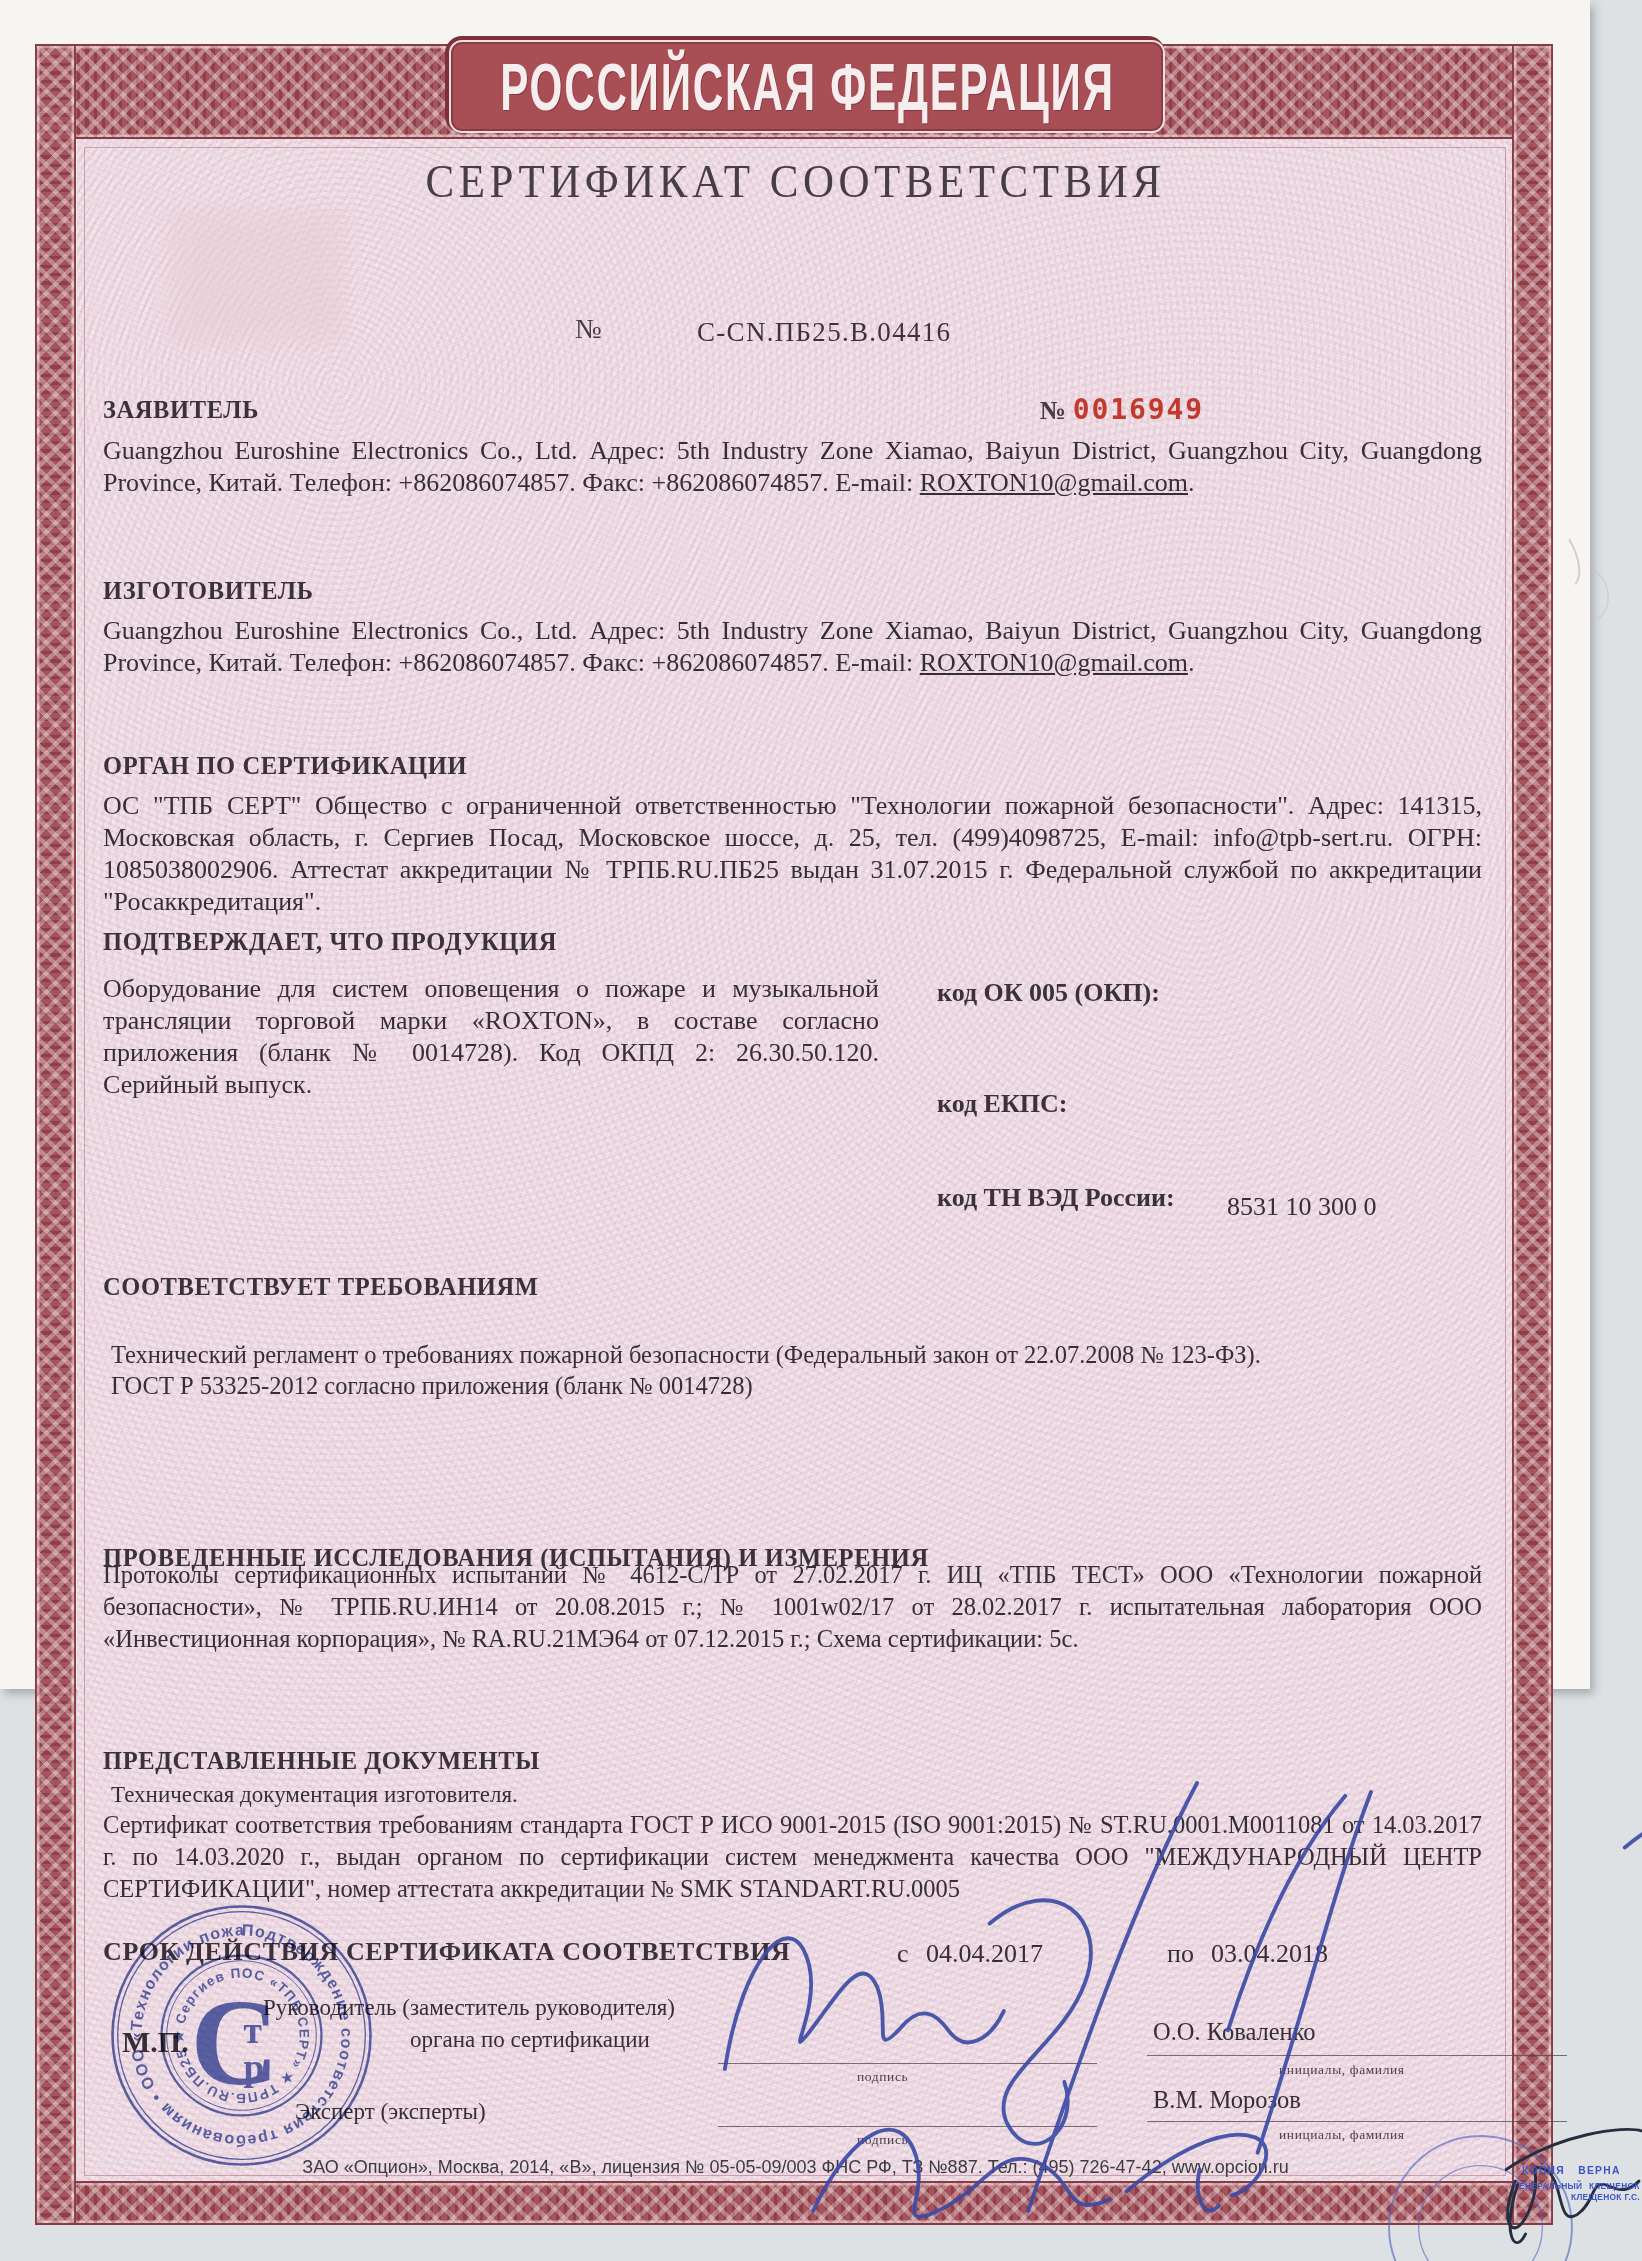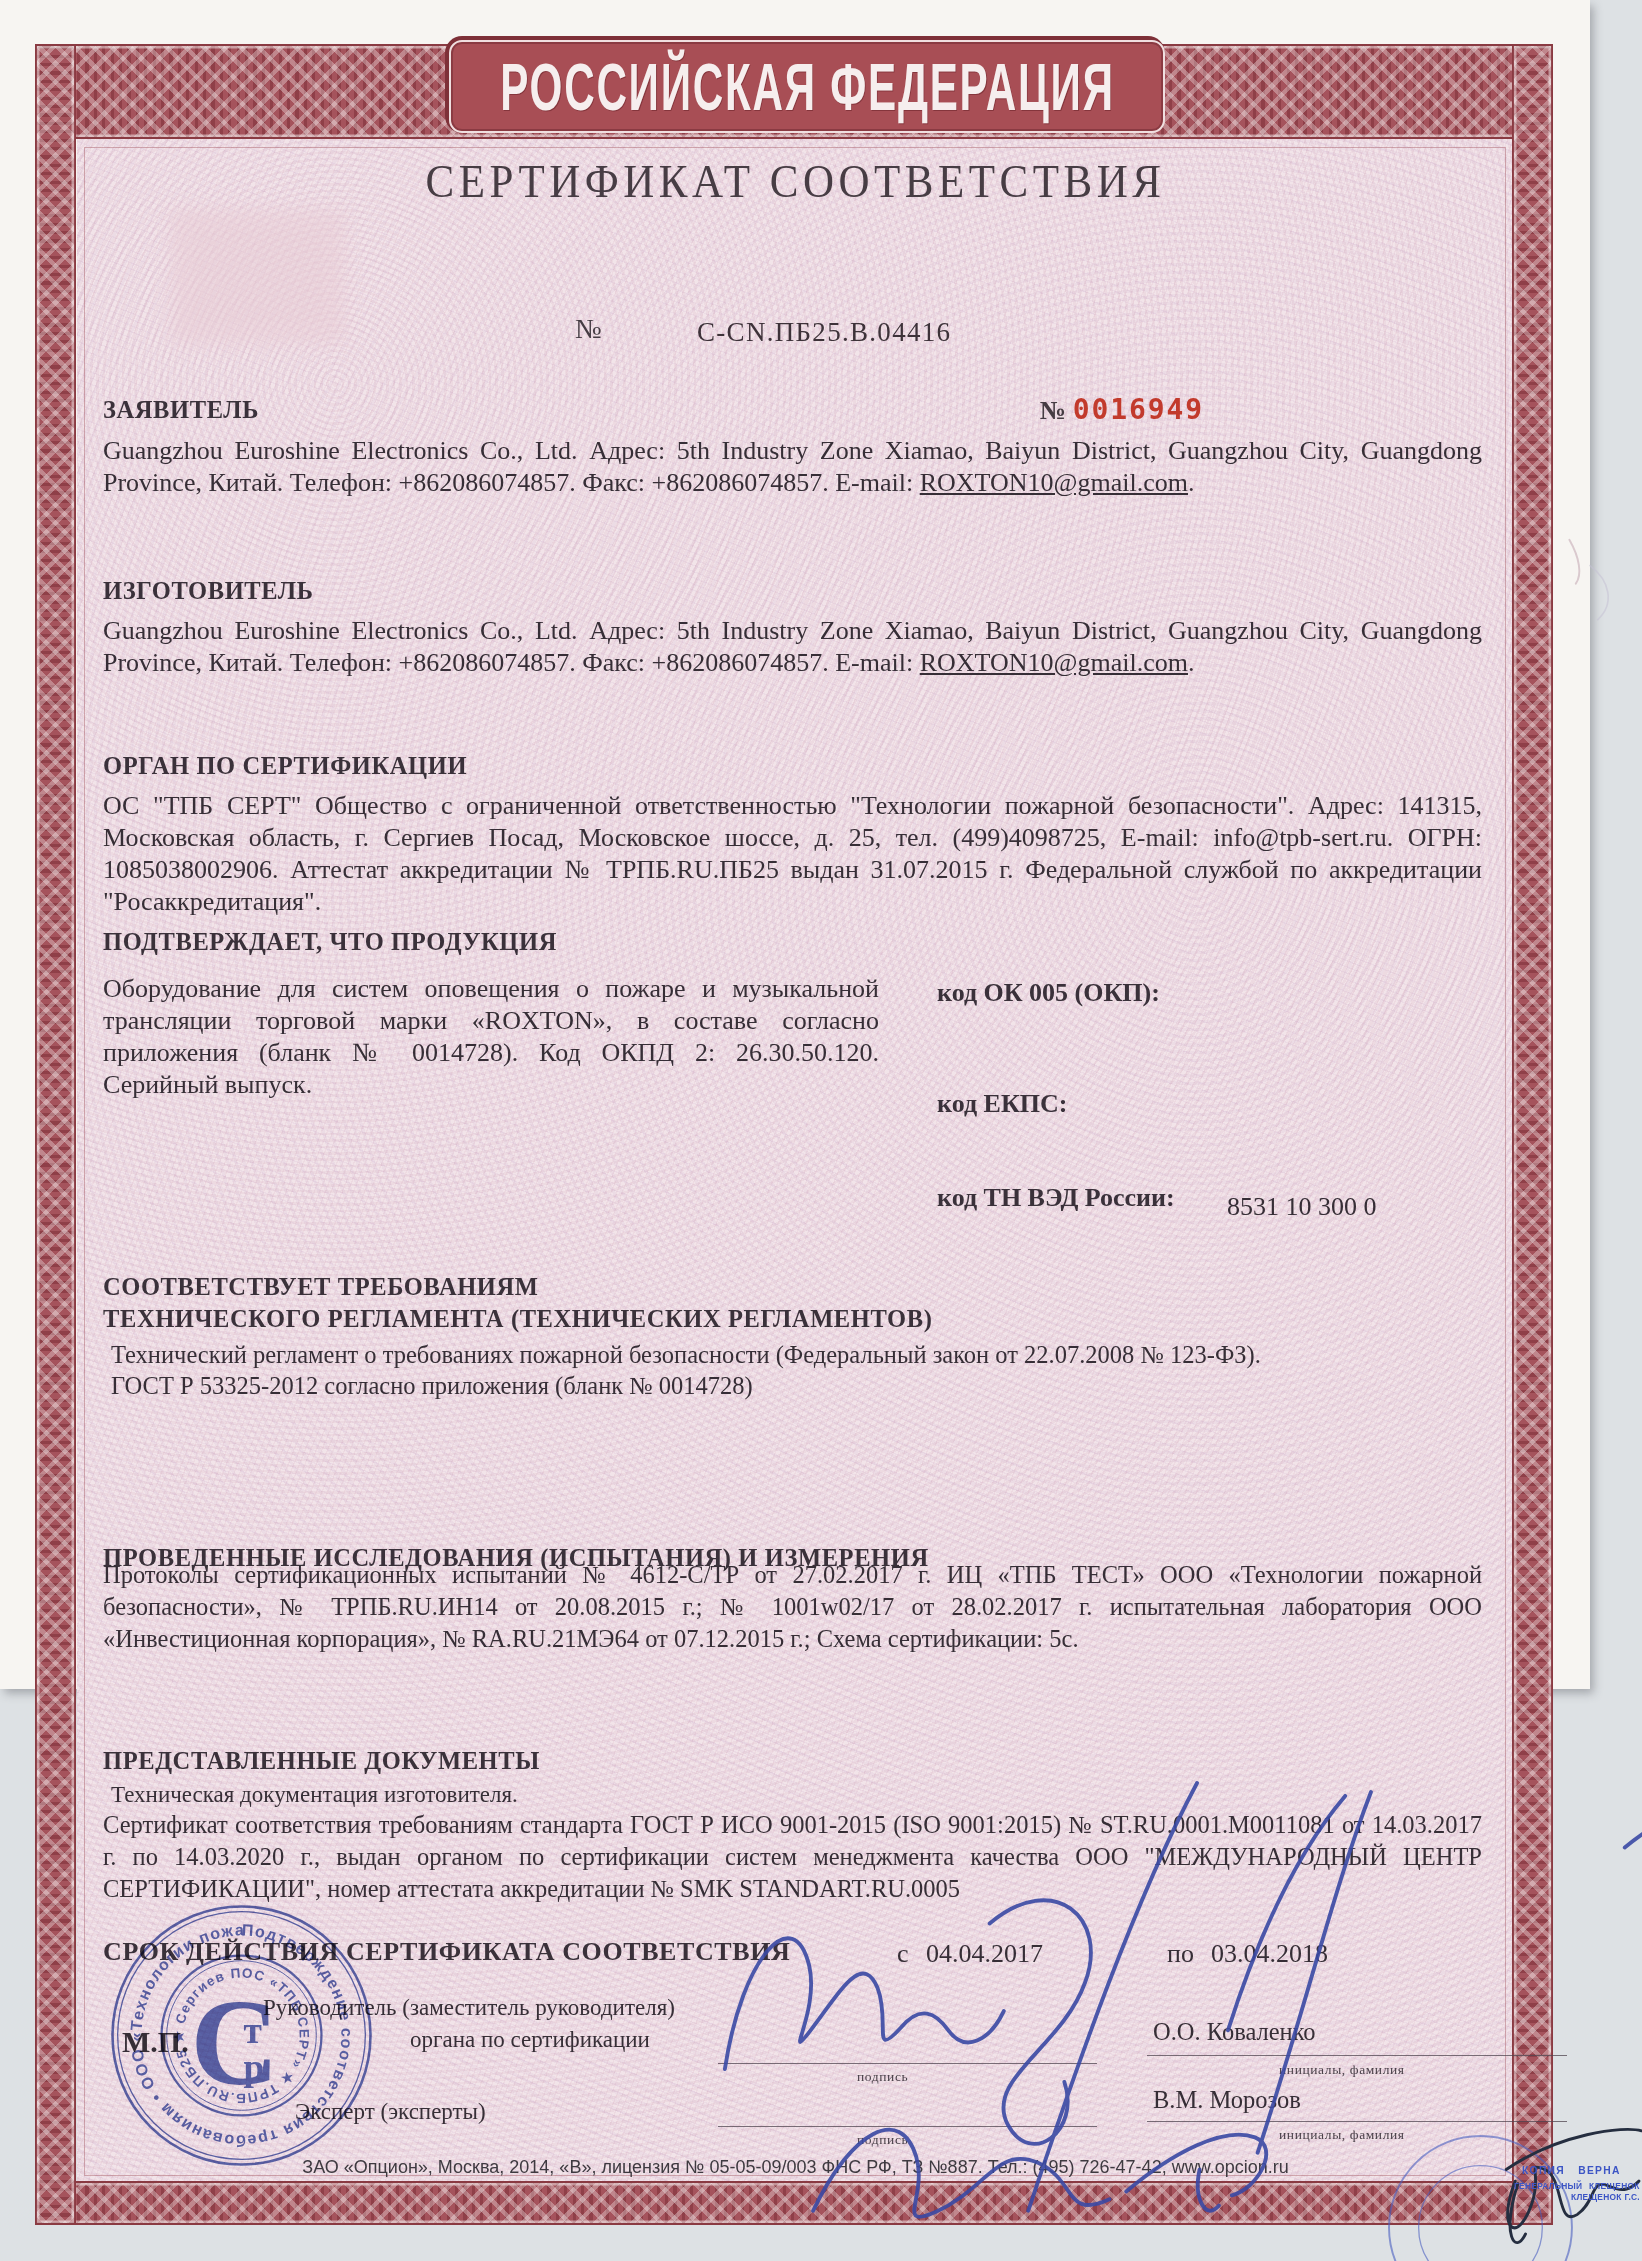--- a/index.html
+++ b/index.html
@@ -106,21 +106,20 @@
     <p class="body-text" style="left:103px;top:790px;width:1379px;">ОС "ТПБ СЕРТ" Общество с ограниченной ответственностью "Технологии пожарной безопасности". Адрес: 141315, Московская область, г. Сергиев Посад, Московское шоссе, д. 25, тел. (499)4098725, E-mail: info@tpb-sert.ru. ОГРН: 1085038002906. Аттестат аккредитации № ТРПБ.RU.ПБ25 выдан 31.07.2015 г. Федеральной службой по аккредитации "Росаккредитация".</p>
 
     <div class="h-section" style="left:103px;top:928px;">ПОДТВЕРЖДАЕТ, ЧТО ПРОДУКЦИЯ</div>
     <p class="body-text" style="left:103px;top:973px;width:776px;">Оборудование для систем оповещения о пожаре и музыкальной трансляции торговой марки «ROXTON», в составе согласно приложения (бланк № 0014728). Код ОКПД 2: 26.30.50.120. Серийный выпуск.</p>
     <div class="code-label" style="left:937px;top:978px;">код ОК 005 (ОКП):</div>
     <div class="code-label" style="left:937px;top:1089px;">код ЕКПС:</div>
     <div class="code-label" style="left:937px;top:1183px;">код ТН ВЭД России:</div>
     <div class="code-value" style="left:1227px;top:1192px;">8531 10 300 0</div>
 
     <div class="h-section" style="left:103px;top:1273px;">СООТВЕТСТВУЕТ ТРЕБОВАНИЯМ</div>
-    <div class="h-section" style="left:103px;top:1305px;">ТЕХНИЧЕСКОГО РЕГЛАМЕНТА (ТЕХНИЧЕСКИХ РЕГЛАМЕНТОВ)</div>
     <div class="line-text" style="left:111px;top:1341px;">Технический регламент о требованиях пожарной безопасности (Федеральный закон от 22.07.2008 № 123-ФЗ).</div>
     <div class="line-text" style="left:111px;top:1372px;">ГОСТ Р 53325-2012 согласно приложения (бланк № 0014728)</div>
 
     <div class="h-section" style="left:103px;top:1544px;">ПРОВЕДЕННЫЕ ИССЛЕДОВАНИЯ (ИСПЫТАНИЯ) И ИЗМЕРЕНИЯ</div>
     <p class="body-text" style="left:103px;top:1559px;width:1379px;font-size:24.5px;">Протоколы сертификационных испытаний № 4612-С/ТР от 27.02.2017 г. ИЦ «ТПБ ТЕСТ» ООО «Технологии пожарной безопасности», № ТРПБ.RU.ИН14 от 20.08.2015 г.; № 1001w02/17 от 28.02.2017 г. испытательная лаборатория ООО «Инвестиционная корпорация», №  RA.RU.21МЭ64 от 07.12.2015 г.;  Схема сертификации: 5с.</p>
 
     <div class="h-section" style="left:103px;top:1747px;">ПРЕДСТАВЛЕННЫЕ ДОКУМЕНТЫ</div>
     <div class="line-text" style="left:111px;top:1782px;font-size:23px;">Техническая документация изготовителя.</div>
     <p class="body-text" style="left:103px;top:1809px;width:1379px;font-size:24.5px;">Сертификат соответствия требованиям стандарта ГОСТ Р ИСО 9001-2015 (ISO 9001:2015) № ST.RU.0001.M0011081 от 14.03.2017 г. по 14.03.2020 г., выдан органом по сертификации систем менеджмента качества ООО "МЕЖДУНАРОДНЫЙ ЦЕНТР СЕРТИФИКАЦИИ", номер аттестата аккредитации № SMK STANDART.RU.0005</p>
 

